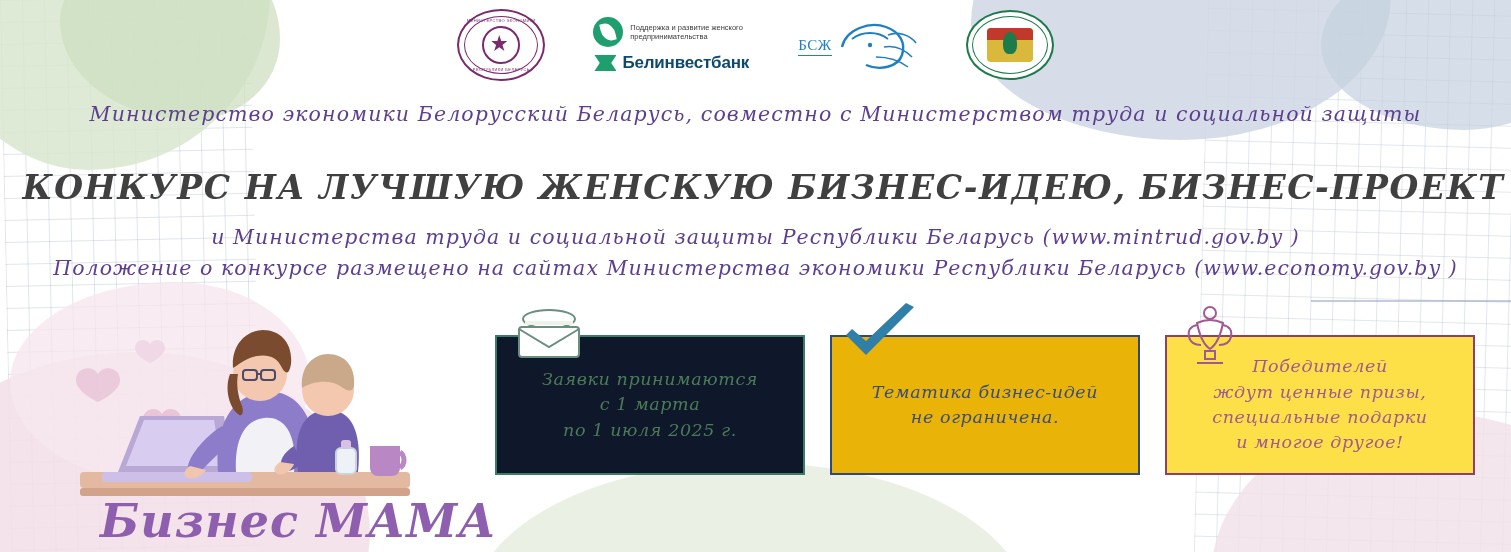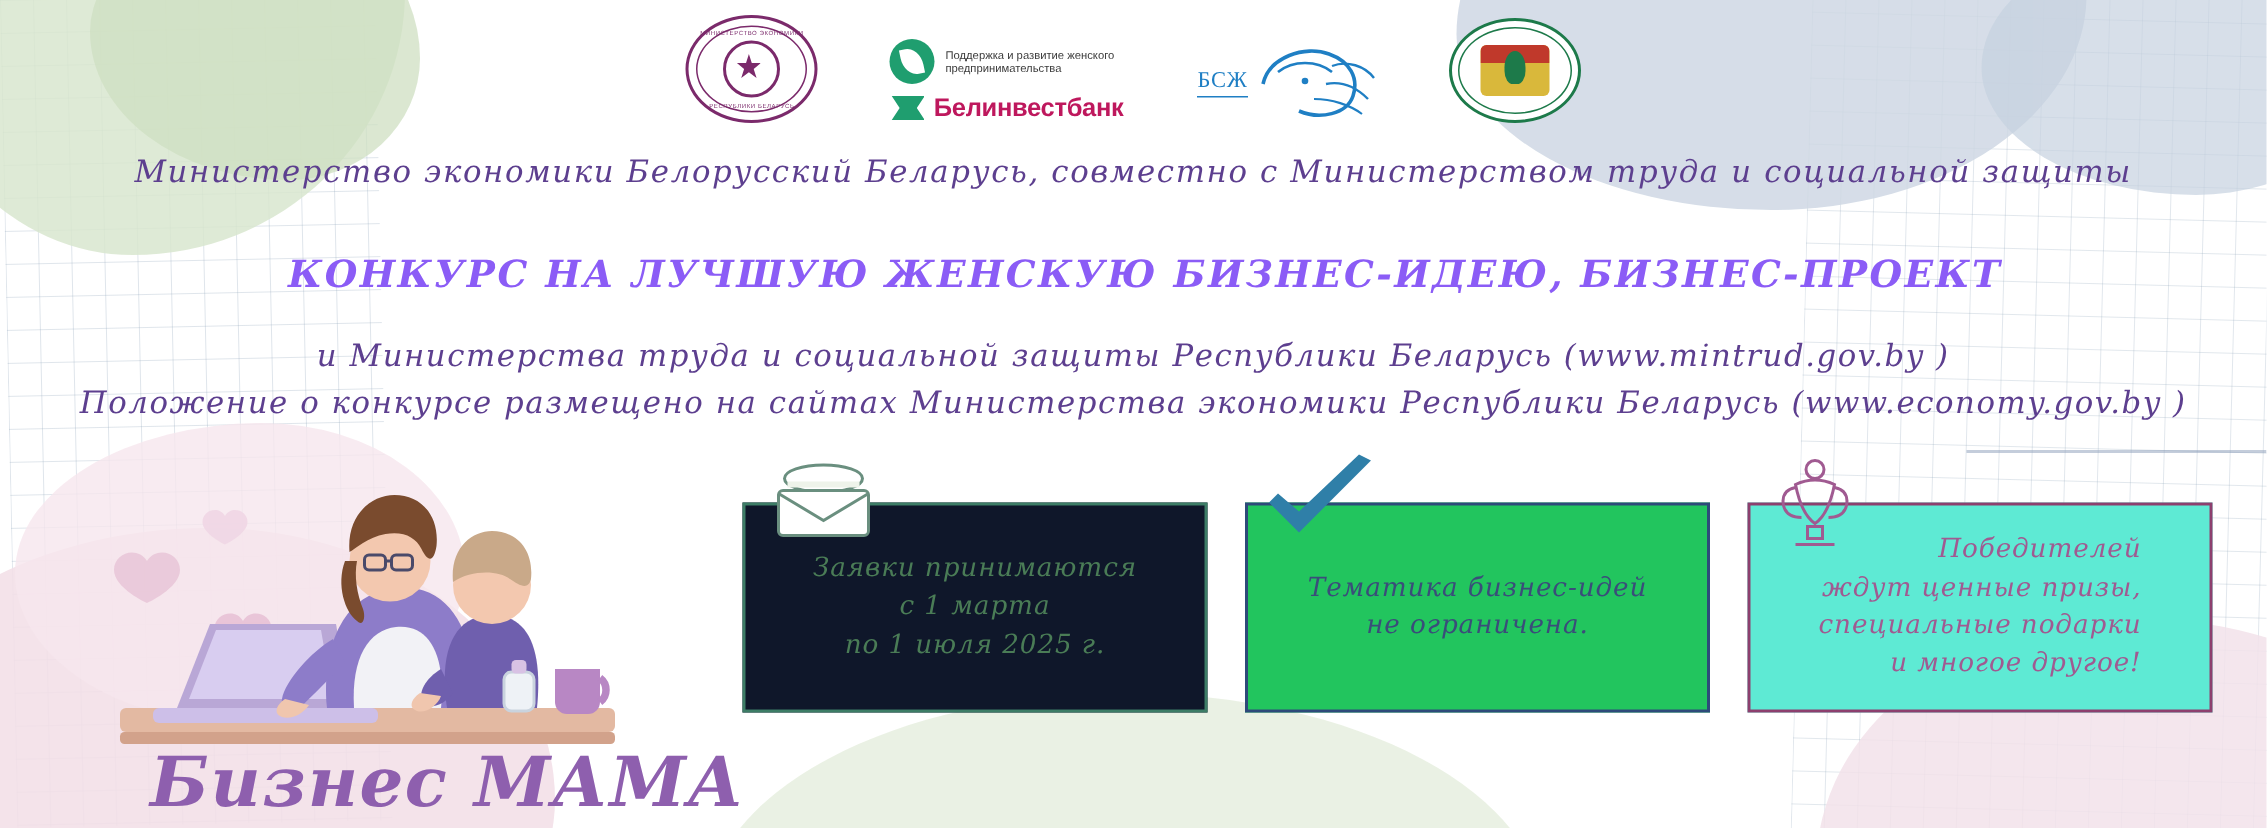--- a/index.html
+++ b/index.html
@@ -104,21 +104,21 @@
     opacity: .7;
   }
 
   
   .logos {
     position: absolute;
     top: 8px;
     left: 0; right: 0;
     display: flex;
     justify-content: center;
-    align-items: flex-end;
+    align-items: center;
     gap: 48px;
     height: 74px;
     z-index: 5;
   }
   .logo { position: relative; display: flex; align-items: center; }
 
   
   .seal {
     width: 84px; height: 68px;
     border: 2px solid #7b2a6b;
@@ -189,21 +189,21 @@
   .bib-row2 { display: flex; align-items: center; gap: 6px; }
   .bib-mark {
     width: 22px; height: 16px;
     background: #1f9e6f;
     clip-path: polygon(0 0, 100% 0, 76% 50%, 100% 100%, 0 100%, 24% 50%);
   }
   .bib-name {
     font-family: "Liberation Sans", sans-serif;
     font-size: 17px;
     font-weight: bold;
-    color: #be185d;
+    color: #0c4a6e;
     letter-spacing: -.2px;
   }
 
   
   .bsk { display: flex; align-items: center; gap: 4px; }
   .bsk-abbr {
     font-family: "Liberation Serif", serif;
     font-size: 15px;
     color: #1f7fc4;
     line-height: 1;
@@ -276,25 +276,25 @@
     font-size: 20.5px;
     line-height: 1.45;
     letter-spacing: 1.1px;
   }
   .title {
     position: absolute;
     top: 168px;
     left: 16px; right: 0;
     text-align: center;
     z-index: 6;
-    color: #8b5cf6;
+    color: #404040;
     font-family: "DejaVu Serif", serif;
     font-style: italic;
     font-weight: bold;
-    font-size: 25px;
+    font-size: 33px;
     letter-spacing: 1.6px;
     white-space: nowrap;
   }
   .polozhenie {
     position: absolute;
     top: 222px;
     left: 0; right: 0;
     text-align: center;
     z-index: 6;
     color: #5d3f8f;
@@ -353,29 +353,28 @@
     letter-spacing: .6px;
     padding: 12px 18px;
     box-sizing: border-box;
   }
   .box-1 {
     background: #0f172a;
     border: 2px solid #3d7d66;
     color: #4a7c56;
   }
   .box-2 {
-    background: #22c55e;
+    background: #eab308;
     border: 2px solid #2e4a7a;
     color: #3a4d7a;
   }
   .box-3 {
-    background: #5eead4;
+    background: #fde047;
     border: 2px solid #8d3f6e;
     color: #a05a91;
-    text-align: right;
   }
   .box-icon {
     position: absolute;
     top: -28px;
     left: 8px;
     z-index: 8;
   }
   .box-icon.env { left: 10px; top: -32px; }
   .box-icon.check { left: 4px; top: -36px; }
   .box-icon.trophy { left: 8px; top: -34px; }

